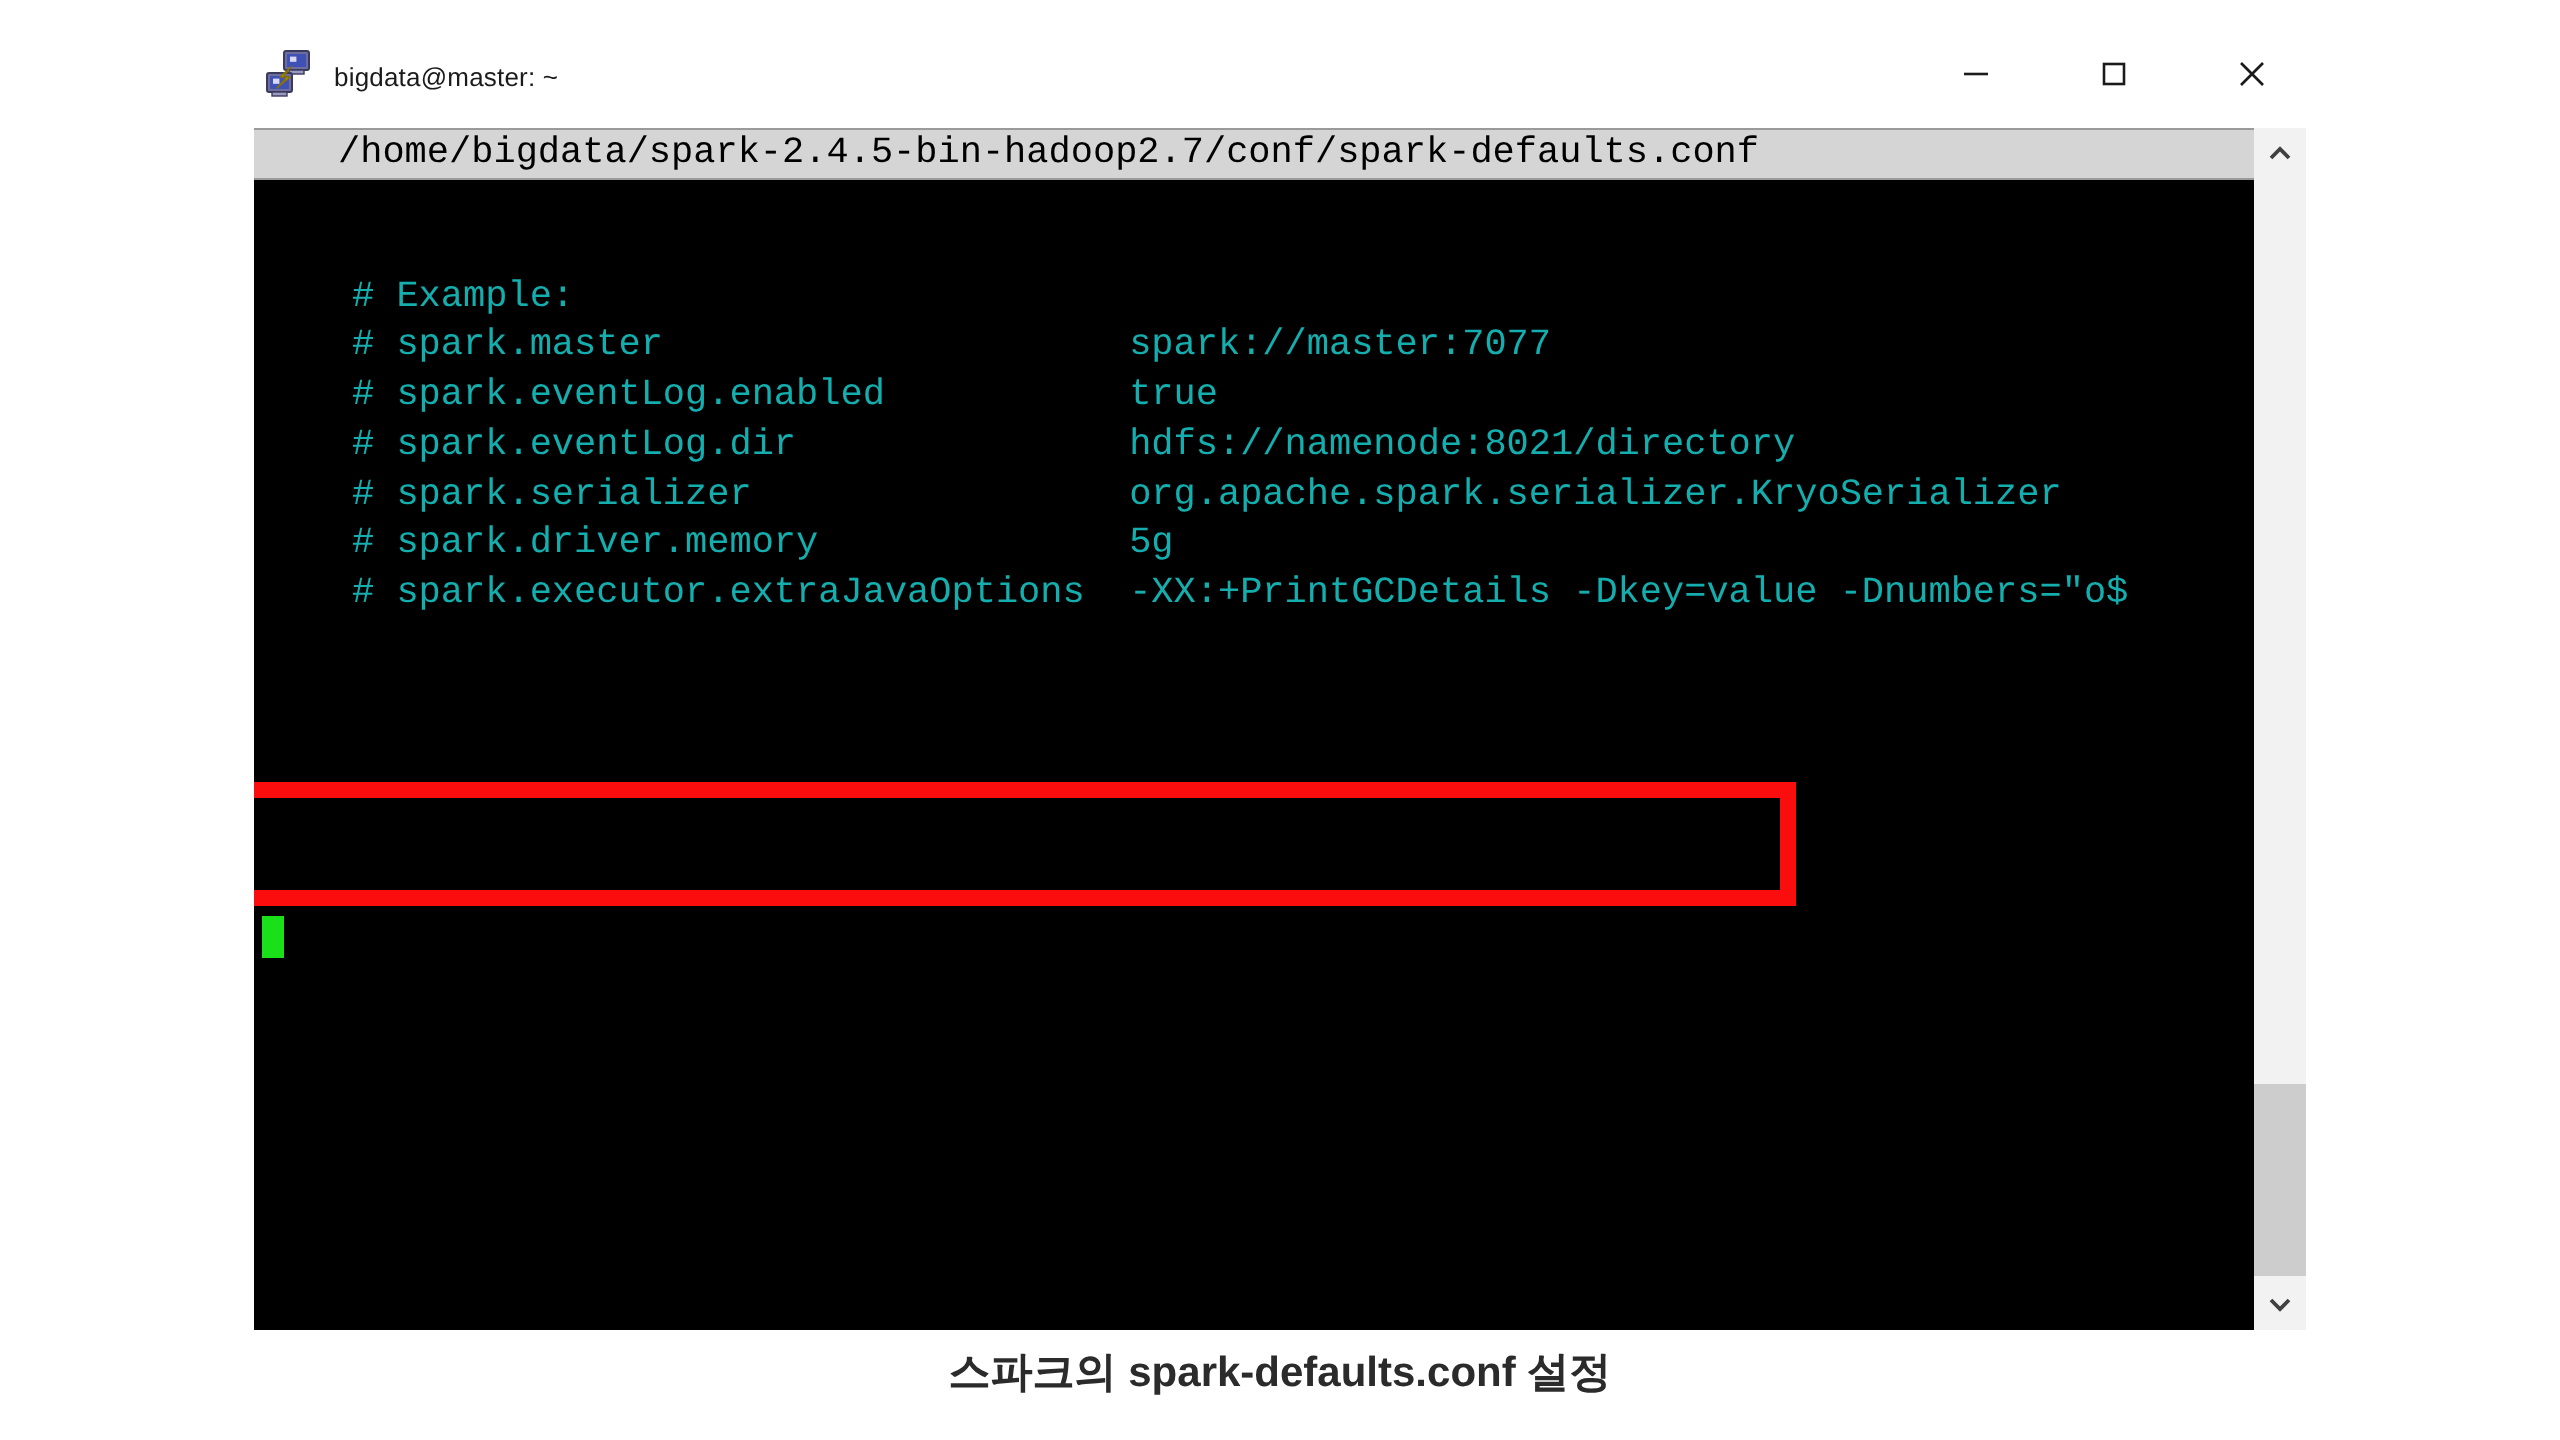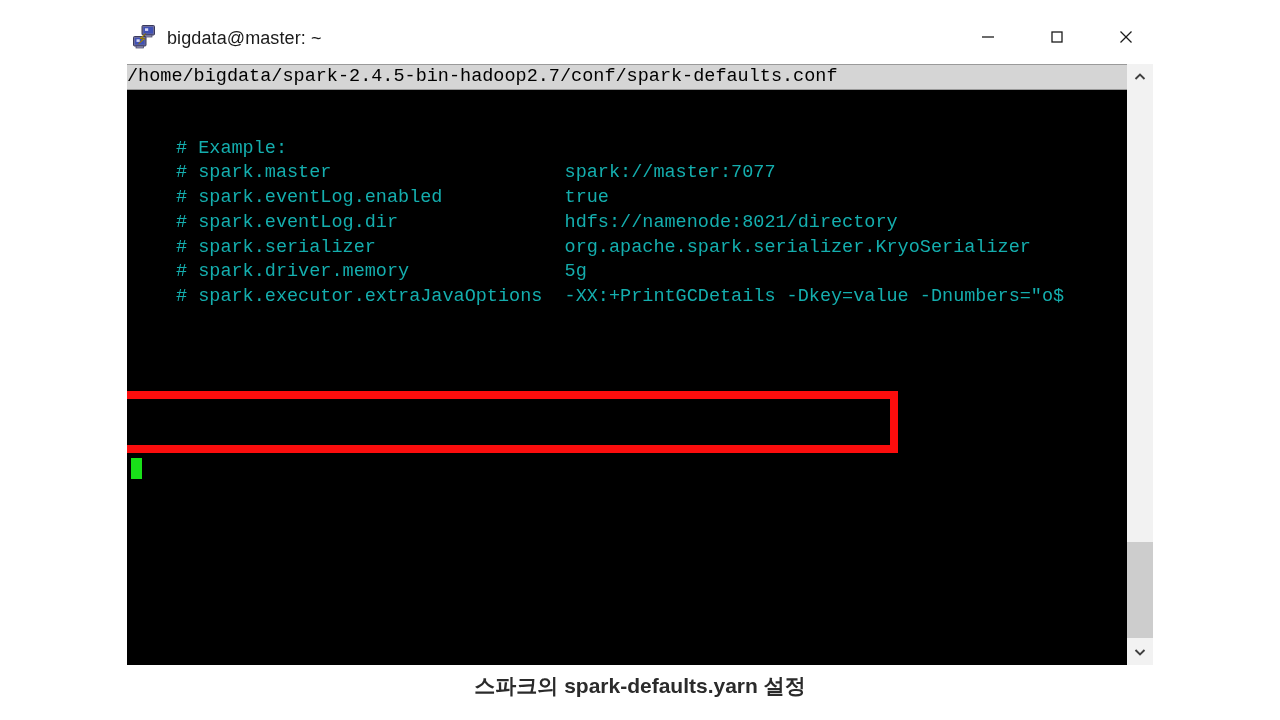--- a/index.html
+++ b/index.html
@@ -38,21 +38,21 @@
   #app-icon {
     width: 26px;
     height: 26px;
     margin-left: 4px;
     margin-right: 10px;
     flex: none;
     position: relative;
     top: -1px;
   }
   #title-text {
-    font-size: 18px;
+    font-size: 13px;
     color: #1b1b1b;
     font-family: "Liberation Sans", sans-serif;
     white-space: nowrap;
     letter-spacing: 0.1px;
   }
   .winbtn {
     position: absolute;
     top: 0;
     width: 46px;
     height: 50px;
@@ -83,20 +83,21 @@
     height: 26px;
     background: #d5d5d5;
     border-top: 1px solid #9a9a9a;
     border-bottom: 1px solid #9a9a9a;
     box-sizing: border-box;
     color: #000000;
     font-family: "Liberation Mono", monospace;
     font-size: 18.5px;
     line-height: 24px;
     white-space: pre;
+    padding-left: 42px;
     box-sizing: border-box;
   }
 
   .term-lines {
     position: absolute;
     left: 2px;
     font-family: "Liberation Mono", monospace;
     font-size: 18.5px;
     line-height: 24.8px;
     white-space: pre;
@@ -251,13 +252,13 @@
       <div class="sb-arrow" id="sb-down">
         <svg width="14" height="14" viewBox="0 0 14 14">
           <polyline points="2.5,5 7,9.5 11.5,5" fill="none" stroke="#404040" stroke-width="1.9"></polyline>
         </svg>
       </div>
     </div>
 
   </div>
 </div>
 
-<div id="caption">스파크의 spark-defaults.yarn 설정</div>
+<div id="caption">스파크의 spark-defaults.conf 설정</div>
 
 </body></html>

